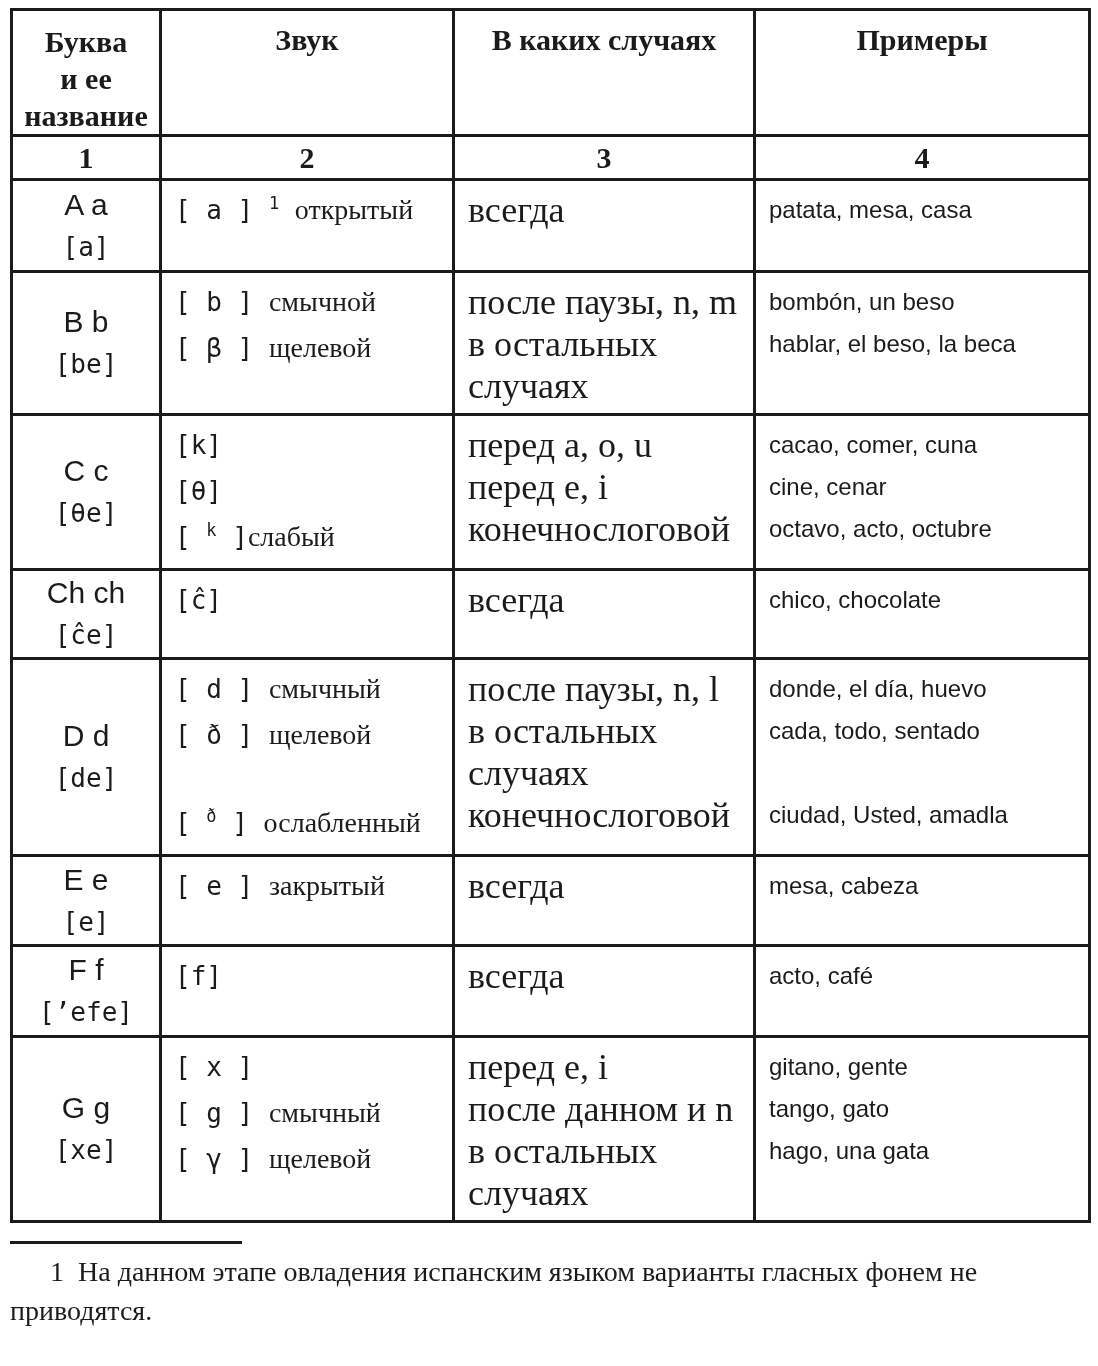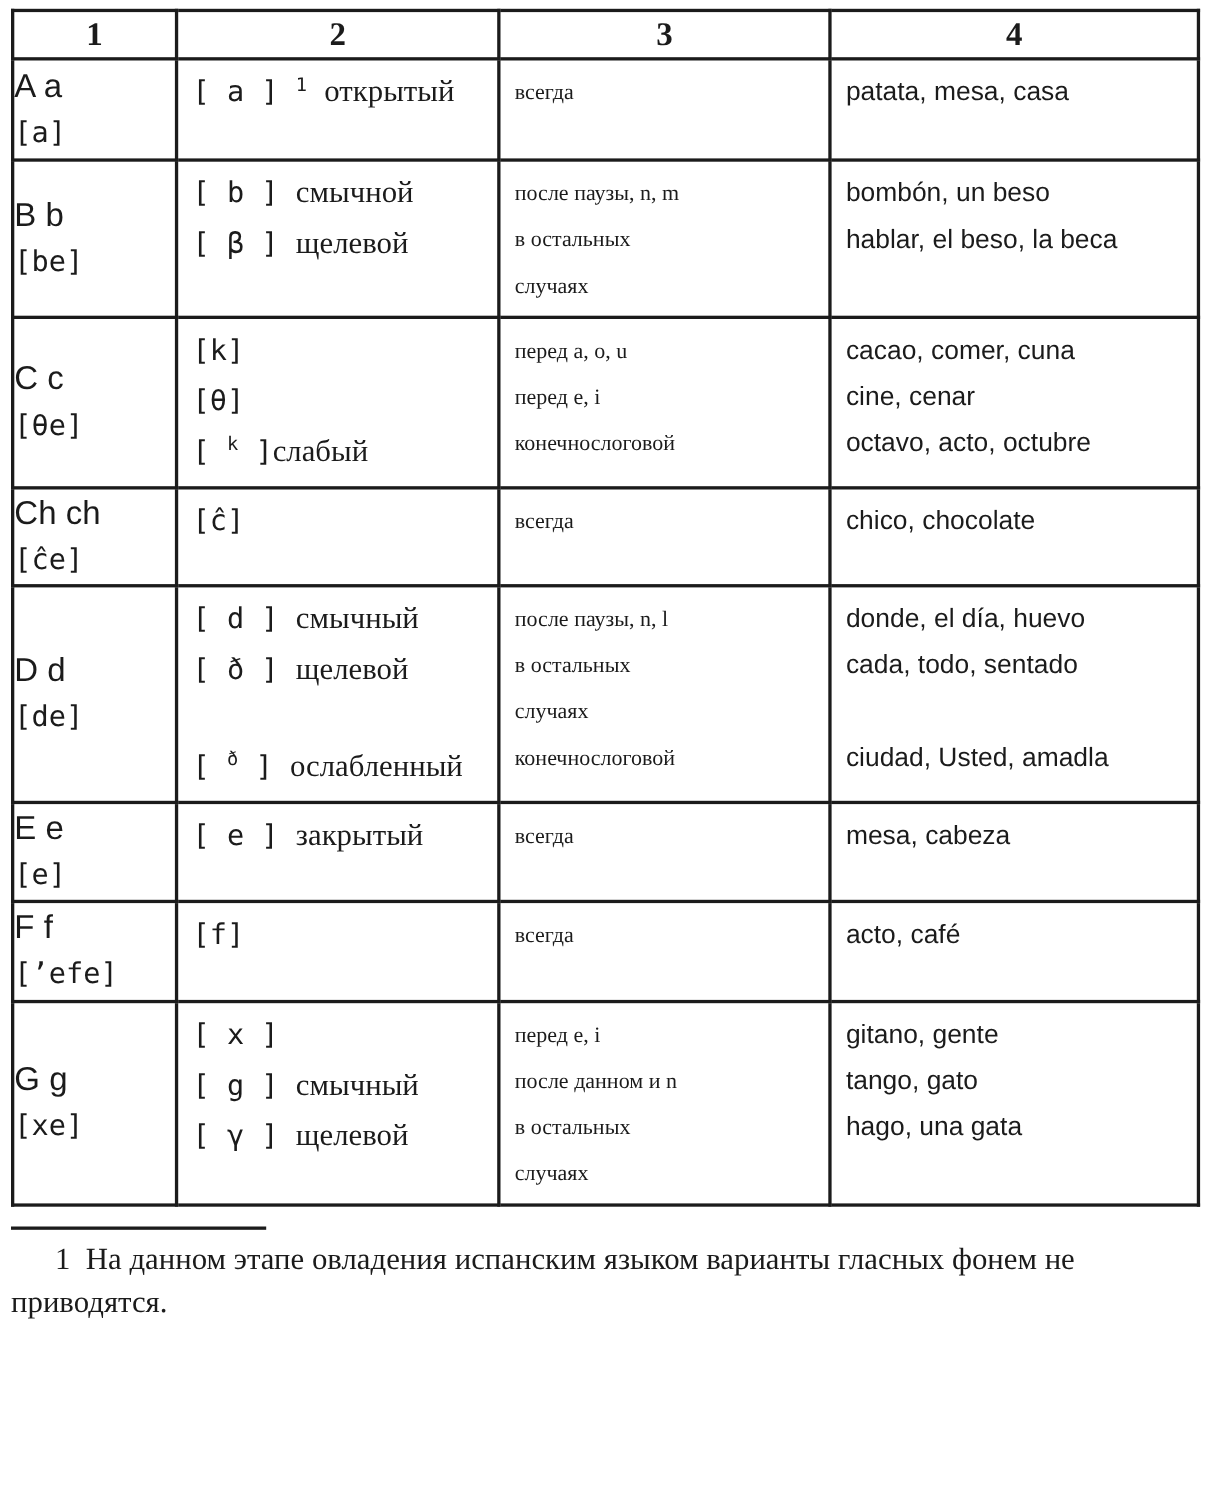--- a/index.html
+++ b/index.html
@@ -8,49 +8,59 @@
   table{border-collapse:collapse;width:1078px;table-layout:fixed;}
   td,th{border:3px solid #1b1b1b;padding:0;vertical-align:top;}
   col.w1{width:149px;} col.w2{width:293px;} col.w3{width:301px;} col.w4{width:335px;}
   
   tr.rh{height:112px;} tr.rn{height:44px;}
   tr.r0{height:92px;} tr.r1{height:132px;} tr.r2{height:138px;} tr.r3{height:86px;}
   tr.r4{height:166px;} tr.r5{height:90px;} tr.r6{height:91px;} tr.r7{height:160px;} tr.r8{height:96px;}
   th{font-family:"Liberation Serif",serif;font-weight:bold;font-size:30px;text-align:center;padding-top:12px;}
   .hline{line-height:37px;}
   .num td{font-family:"Liberation Serif",serif;font-weight:bold;font-size:30px;text-align:center;vertical-align:middle;line-height:40px;}
-  td.c1{vertical-align:middle;text-align:left;}
+  td.c1{vertical-align:middle;text-align:center;}
   .letter{font-family:"Liberation Sans",sans-serif;font-size:30px;line-height:43px;}
   .lname{font-family:"DejaVu Sans Mono",monospace;font-size:26px;line-height:43px;}
   td.c2,td.c3,td.c4{padding:8px 6px 6px 13px;}
   .line{line-height:42px;min-height:42px;}
   .sym{font-family:"DejaVu Sans Mono",monospace;font-size:26px;}
   .ssup{font-size:17px;line-height:0;vertical-align:super;font-family:"DejaVu Sans Mono",monospace;}
   .lbl{font-family:"Liberation Serif",serif;font-size:28px;}
-  td.c3 .line{font-family:"Liberation Serif",serif;font-size:20px;}
+  td.c3 .line{font-family:"Liberation Serif",serif;font-size:36px;}
   td.c4 .line{font-family:"Liberation Sans",sans-serif;font-size:24px;}
   td.c2.center{text-align:center;padding-left:6px;}
   td.c2.center .dash{font-family:"Liberation Serif",serif;font-size:28px;}
   .footnote{margin-top:18px;padding-left:0;}
   .fn-rule{width:232px;border-top:3px solid #1b1b1b;margin-left:0;}
   .fn-text{font-family:"Liberation Serif",serif;font-size:28px;line-height:39px;margin-top:8px;text-indent:40px;width:1078px;}
   .fn-text .mk{margin-right:14px;}
 </style>
 </head>
 <body>
 
 <div class="page">
 <table>
   <colgroup>
         <col class="w1">
         <col class="w2">
         <col class="w3">
         <col class="w4">
       </colgroup>
   <thead>
+    <tr class="rh">
+      <th>
+        <div class="hline">Буква</div>
+        <div class="hline">и ее</div>
+        <div class="hline">название</div>
+      </th>
+      <th>Звук</th>
+      <th>В каких случаях</th>
+      <th>Примеры</th>
+    </tr>
     <tr class="rn num">
       <td>1</td>
       <td>2</td>
       <td>3</td>
       <td>4</td>
     </tr>
   </thead>
   <tbody>
 
     <tr class="r0">

